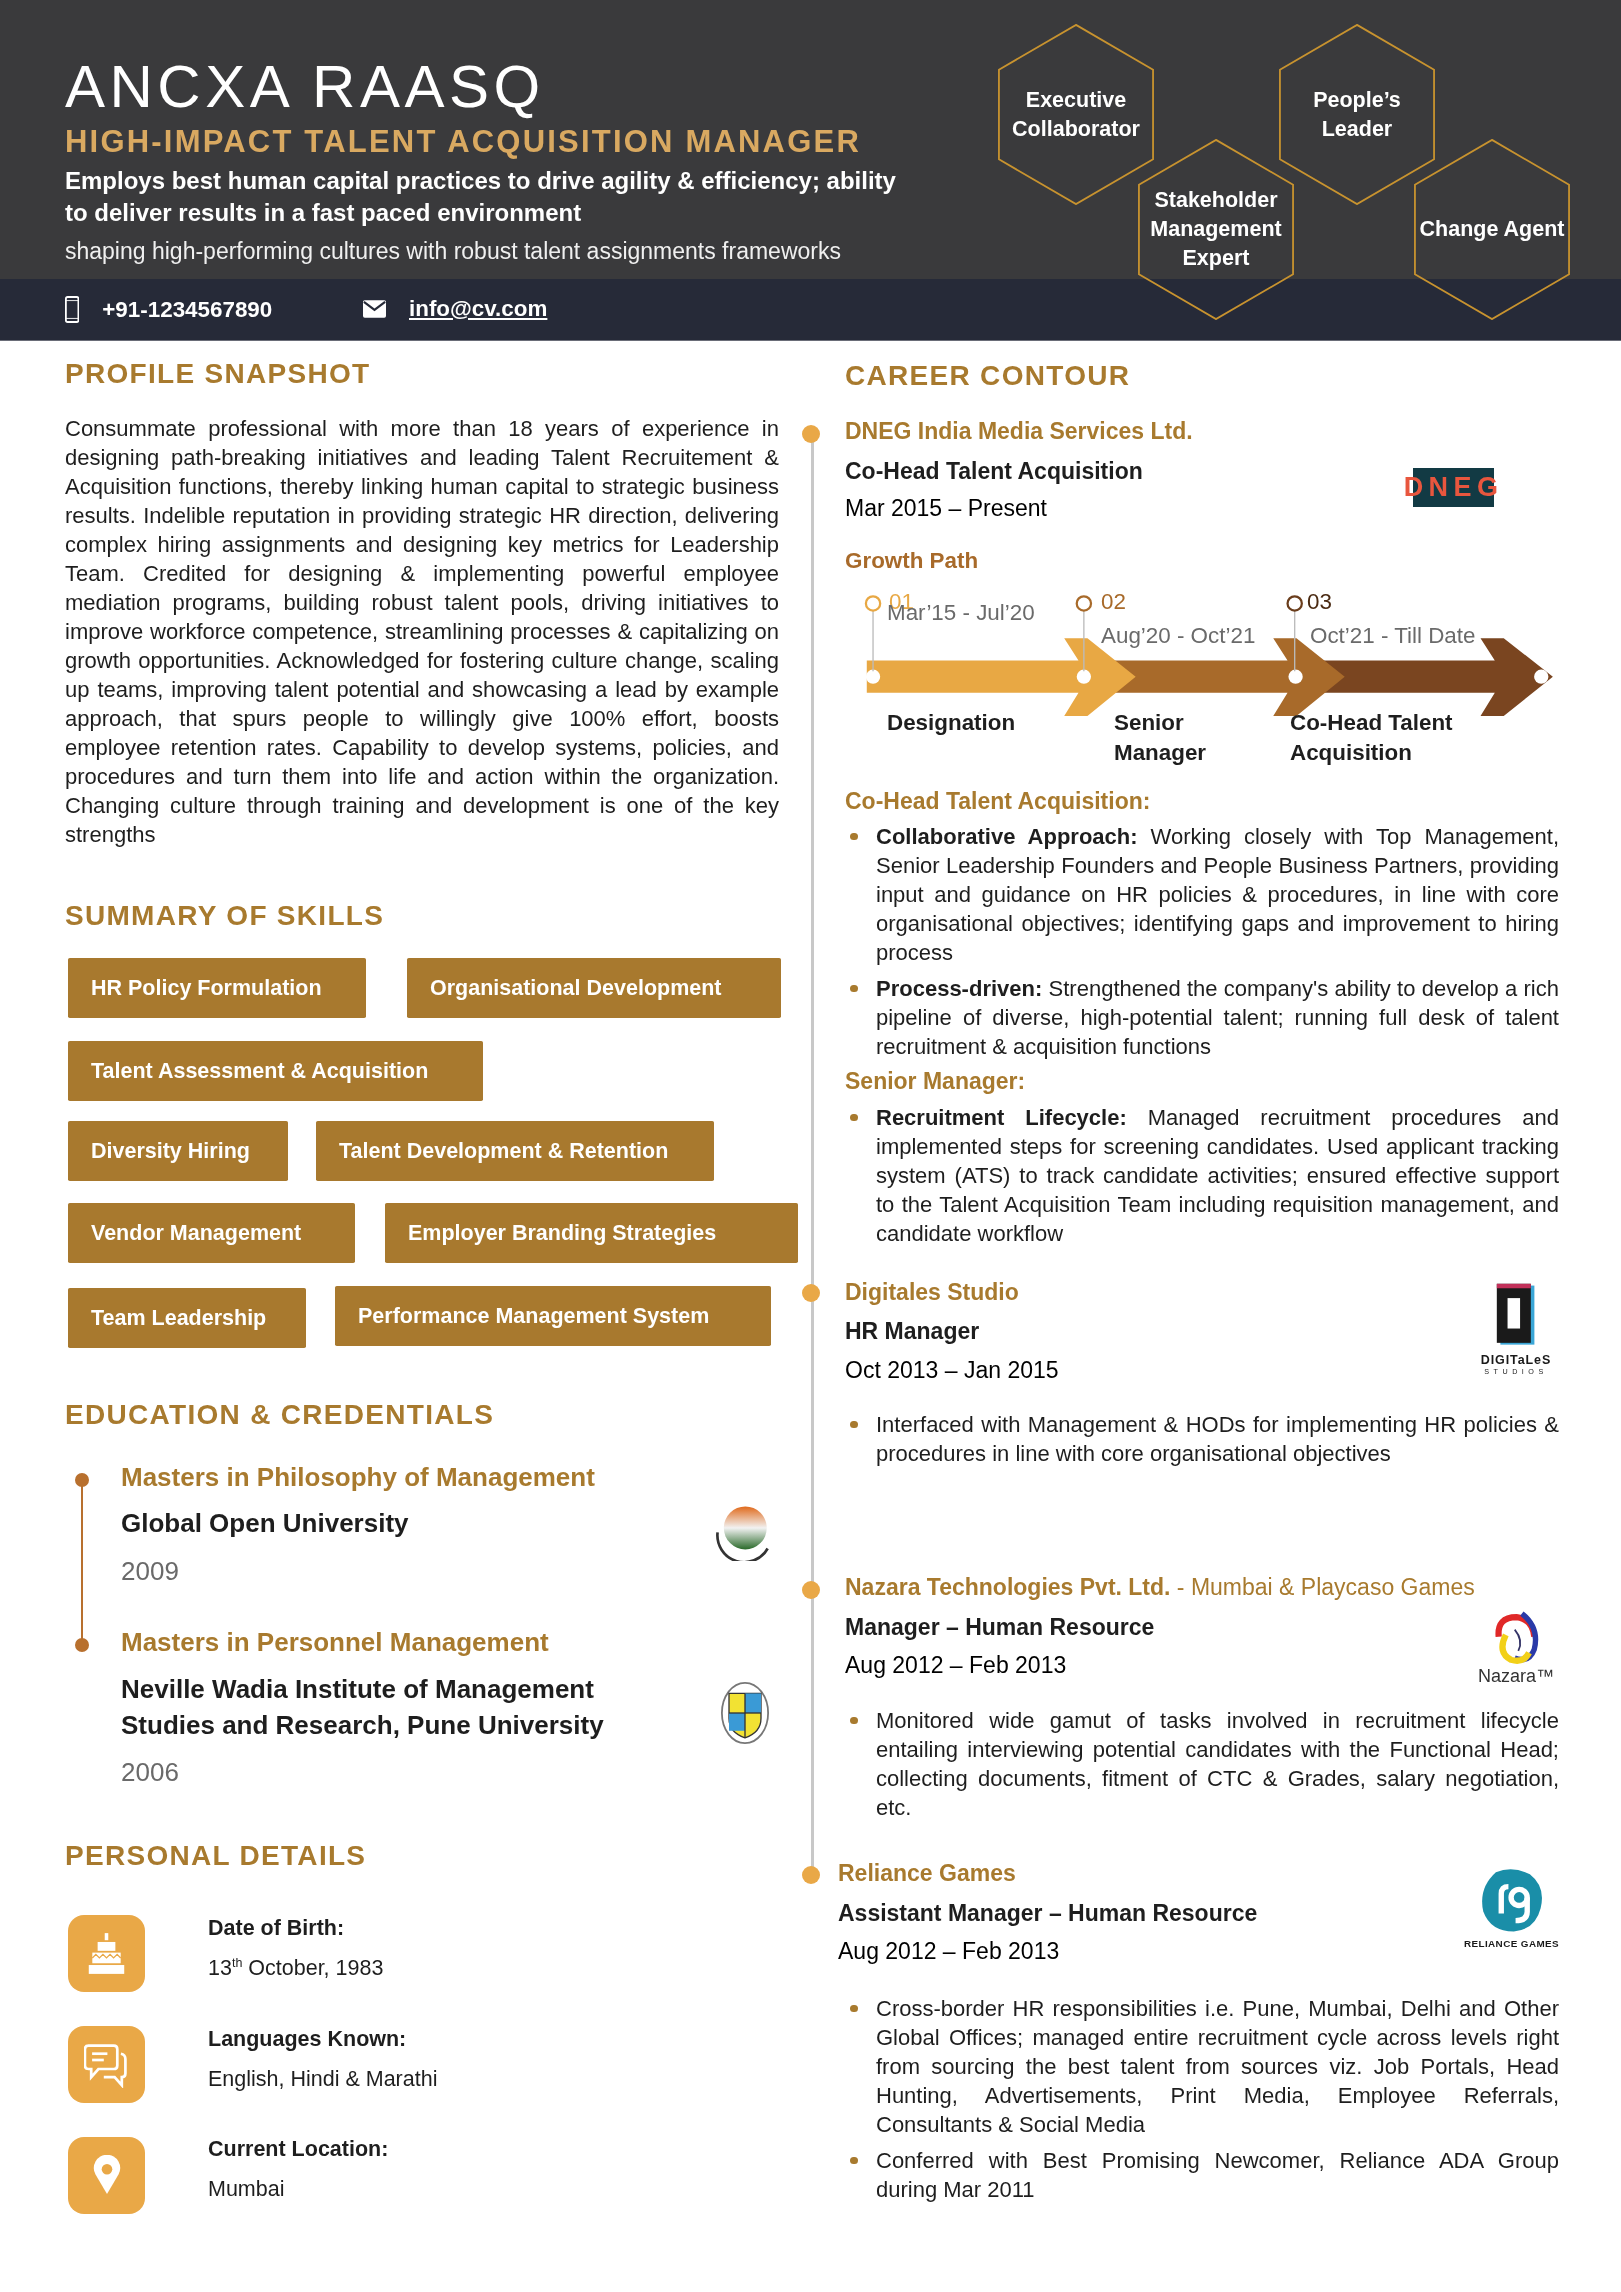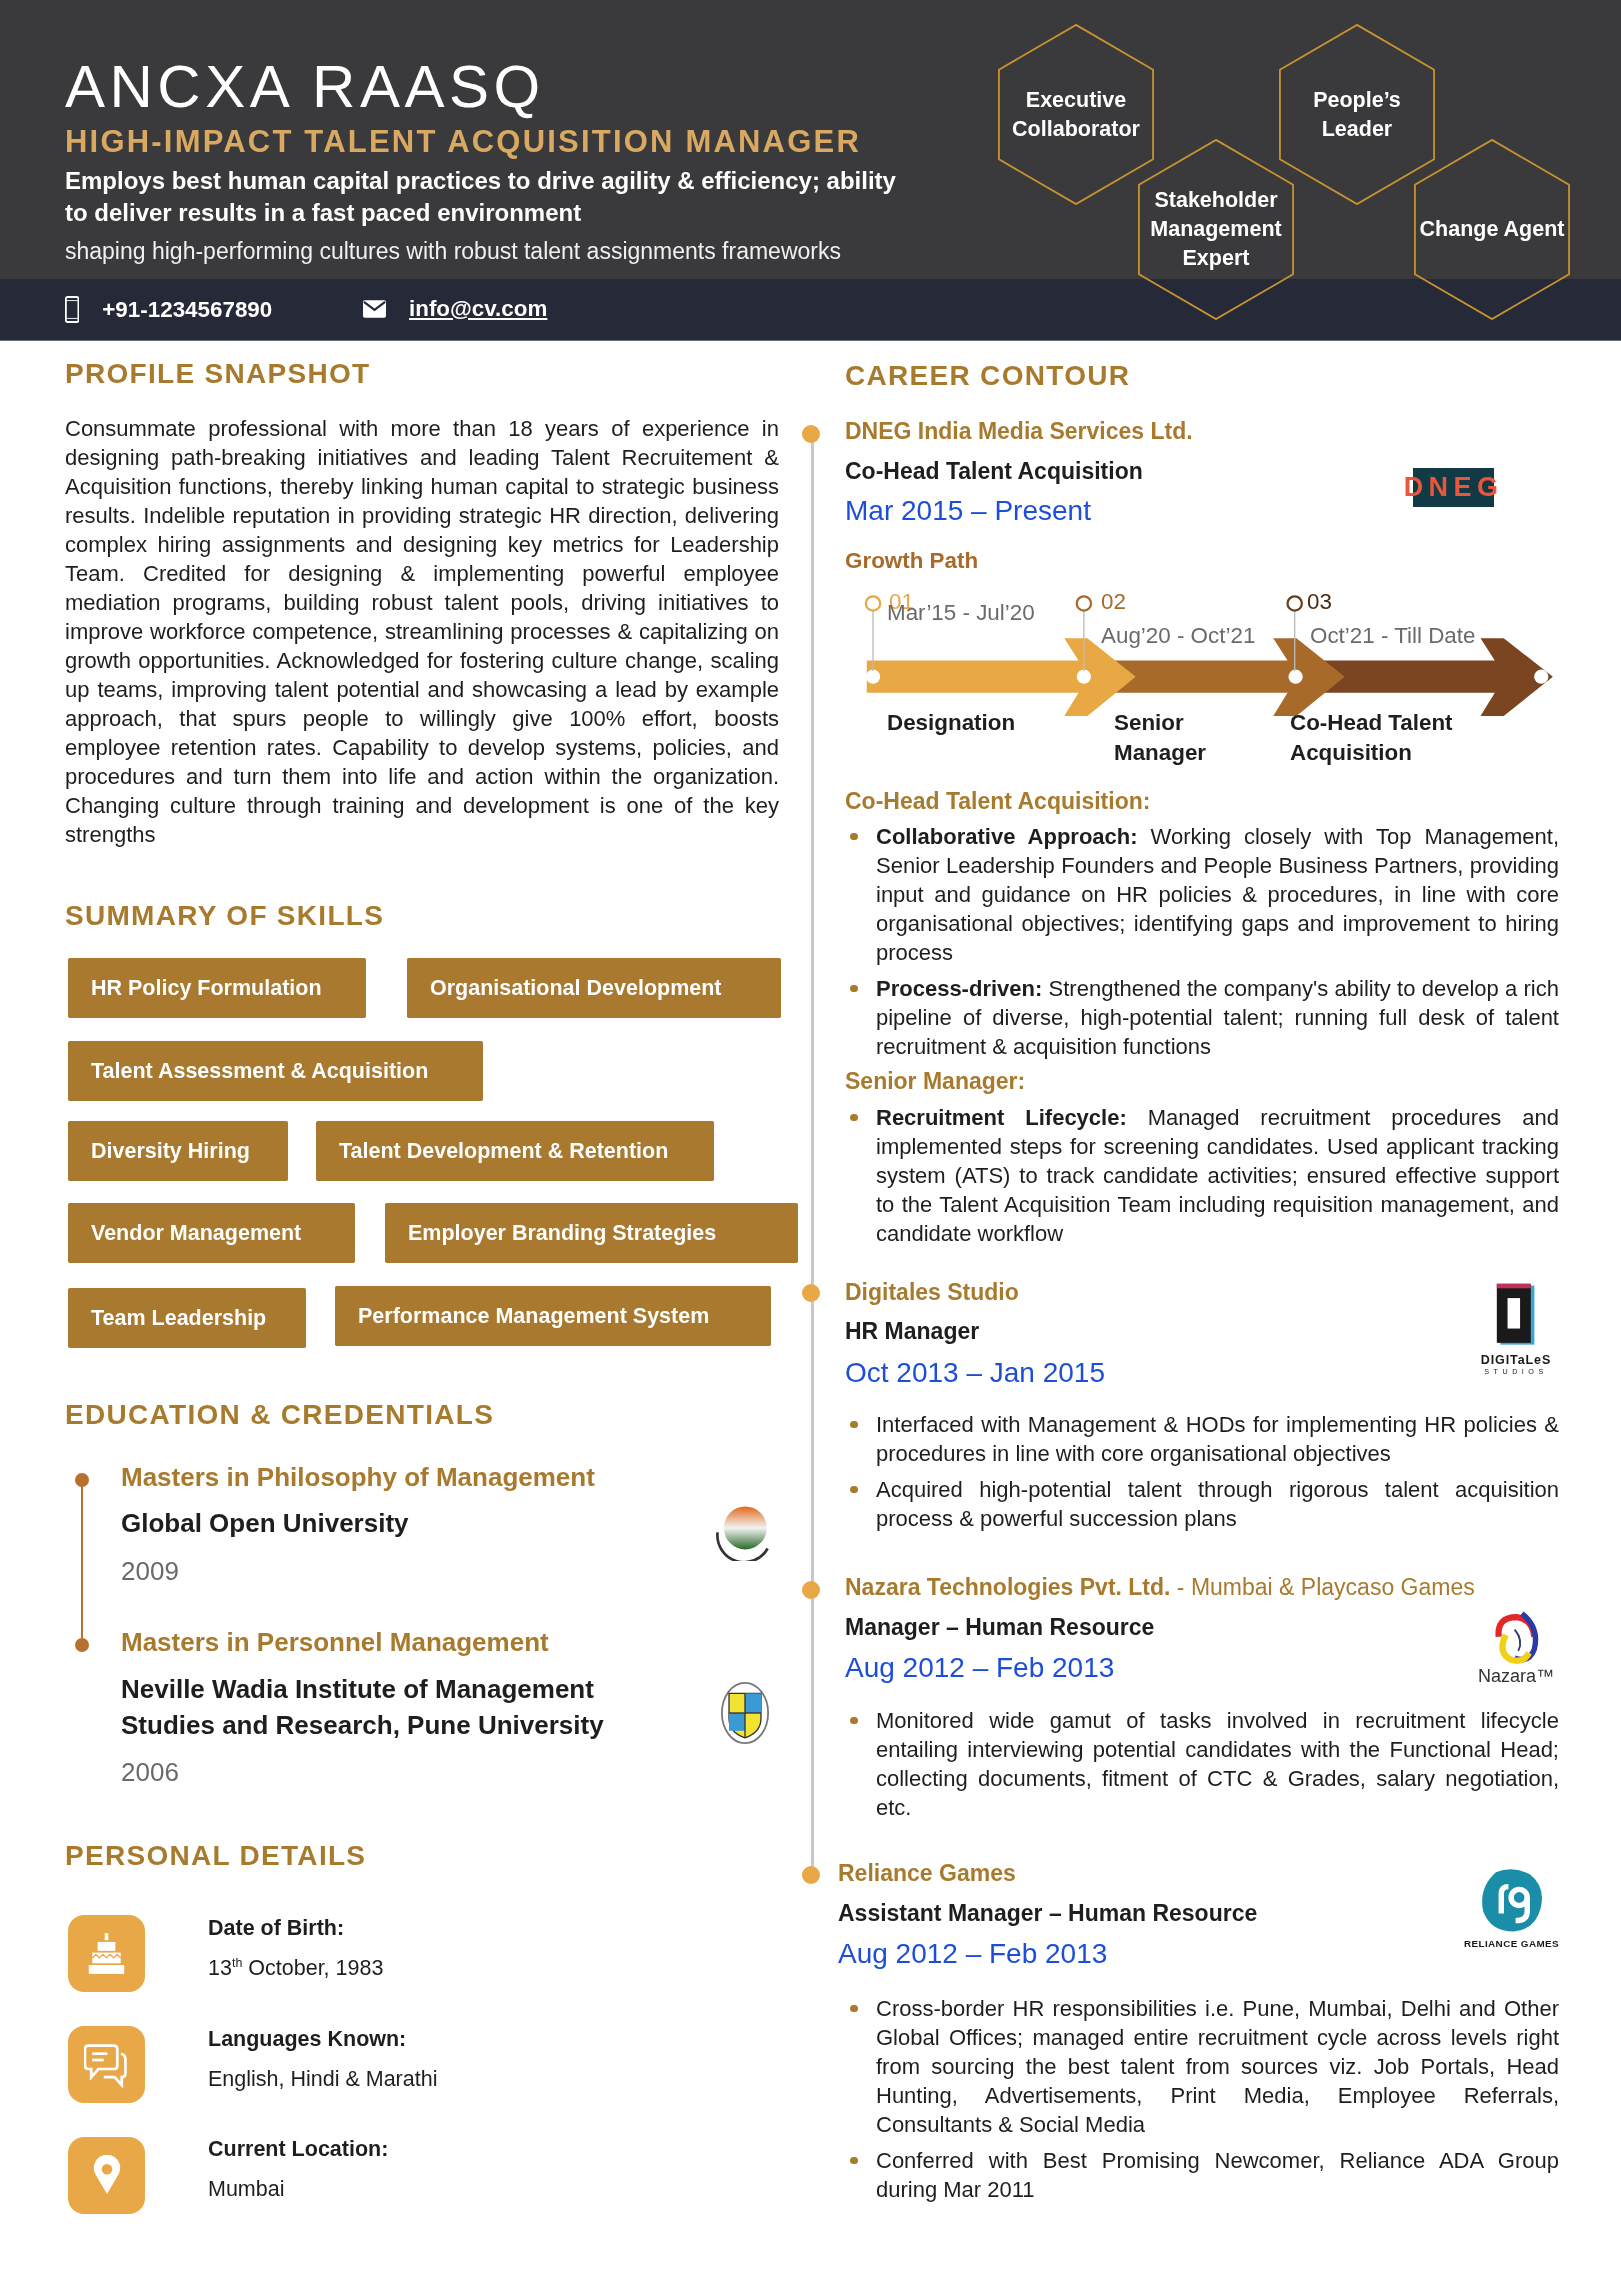--- a/index.html
+++ b/index.html
@@ -45,21 +45,21 @@
   .pd-label { position: absolute; left: 208px; font-size: 21.5px; font-weight: 700; color: #1e1e1e; }
   .pd-value { position: absolute; left: 208px; font-size: 21.5px; color: #1e1e1e; }
   .pd-value sup { font-size: 12.5px; }
 
   
   .timeline-line { position: absolute; left: 811px; top: 435px; width: 2.7px; height: 1442px; background: #c8c8c8; }
   .tl-dot { position: absolute; left: 802px; width: 18px; height: 18px; border-radius: 50%; background: #e9a847; }
   .company { position: absolute; font-size: 23px; font-weight: 700; color: #a87a2e; }
   .company .loc { font-weight: 400; }
   .job-role { position: absolute; font-size: 23px; font-weight: 700; color: #1e1e1e; }
-  .job-dates { position: absolute; font-size: 28px; color: #1d4ed8; }
+  .job-dates { position: absolute; font-size: 23px; color: #000000; }
   .sub-head { position: absolute; left: 845px; font-size: 23px; font-weight: 700; color: #a87a2e; }
   .bullets { position: absolute; left: 845px; width: 714px; list-style: none; }
   .bullets li { position: relative; padding-left: 31px; font-size: 22px; line-height: 29px; text-align: justify; margin-bottom: 7.2px; color: #1e1e1e; }
   .bullets li::before { content: ""; position: absolute; left: 5.4px; top: 10.7px; width: 7.2px; height: 7.2px; border-radius: 50%; background: #a87a2e; }
   .bullets li b { font-weight: 700; }
 
   .growth-path { position: absolute; left: 845px; top: 548px; font-size: 22.4px; font-weight: 700; color: #a86a2a; }
   .gp-svg { position: absolute; left: 842px; top: 582px; }
   .gp-num { position: absolute; font-size: 22.4px; }
   .gp-dates { position: absolute; font-size: 22.4px; color: #6a6a6a; }
@@ -262,21 +262,20 @@
     <rect x="6" y="4" width="38" height="66" fill="#3aa6d6"></rect>
     <rect x="2" y="2" width="38" height="66" fill="#1a1a1a"></rect>
     <rect x="2" y="2" width="38" height="5" fill="#c2305a"></rect>
     <rect x="14" y="18" width="14" height="34" fill="#ffffff"></rect>
   </svg>
   <div style="font-size:12.5px; font-weight:700; letter-spacing:0.9px; color:#1a1a1a;">DIGITaLeS</div>
   <div style="font-size:7.2px; letter-spacing:4.5px; color:#1a1a1a;">STUDIOS</div>
 </div>
 <ul class="bullets" style="top:1410px;">
   <li>Interfaced with Management &amp; HODs for implementing HR policies &amp; procedures in line with core organisational objectives</li>
-  <li>Acquired high-potential talent through rigorous talent acquisition process &amp; powerful succession plans</li>
 </ul>
 
 <div class="tl-dot" style="top:1581px;"></div>
 <div class="company" style="left:845px; top:1574px;"><span>Nazara Technologies Pvt. Ltd.</span><span class="loc"> - Mumbai &amp; Playcaso Games</span></div>
 <div class="job-role" style="left:845px; top:1614px;">Manager – Human Resource</div>
 <div class="job-dates" style="left:845px; top:1652px;">Aug 2012 – Feb 2013</div>
 <div class="logo" style="left:1471px; top:1610px; width:90px; text-align:center;">
   <svg width="57" height="57" viewBox="0 0 64 64">
     <path d="M12 30 Q10 8 32 8 Q50 10 52 30" fill="none" stroke="#e02828" stroke-width="7"></path>
     <path d="M38 4 Q58 20 52 44 Q46 60 30 54" fill="none" stroke="#2a3aa8" stroke-width="6"></path>

